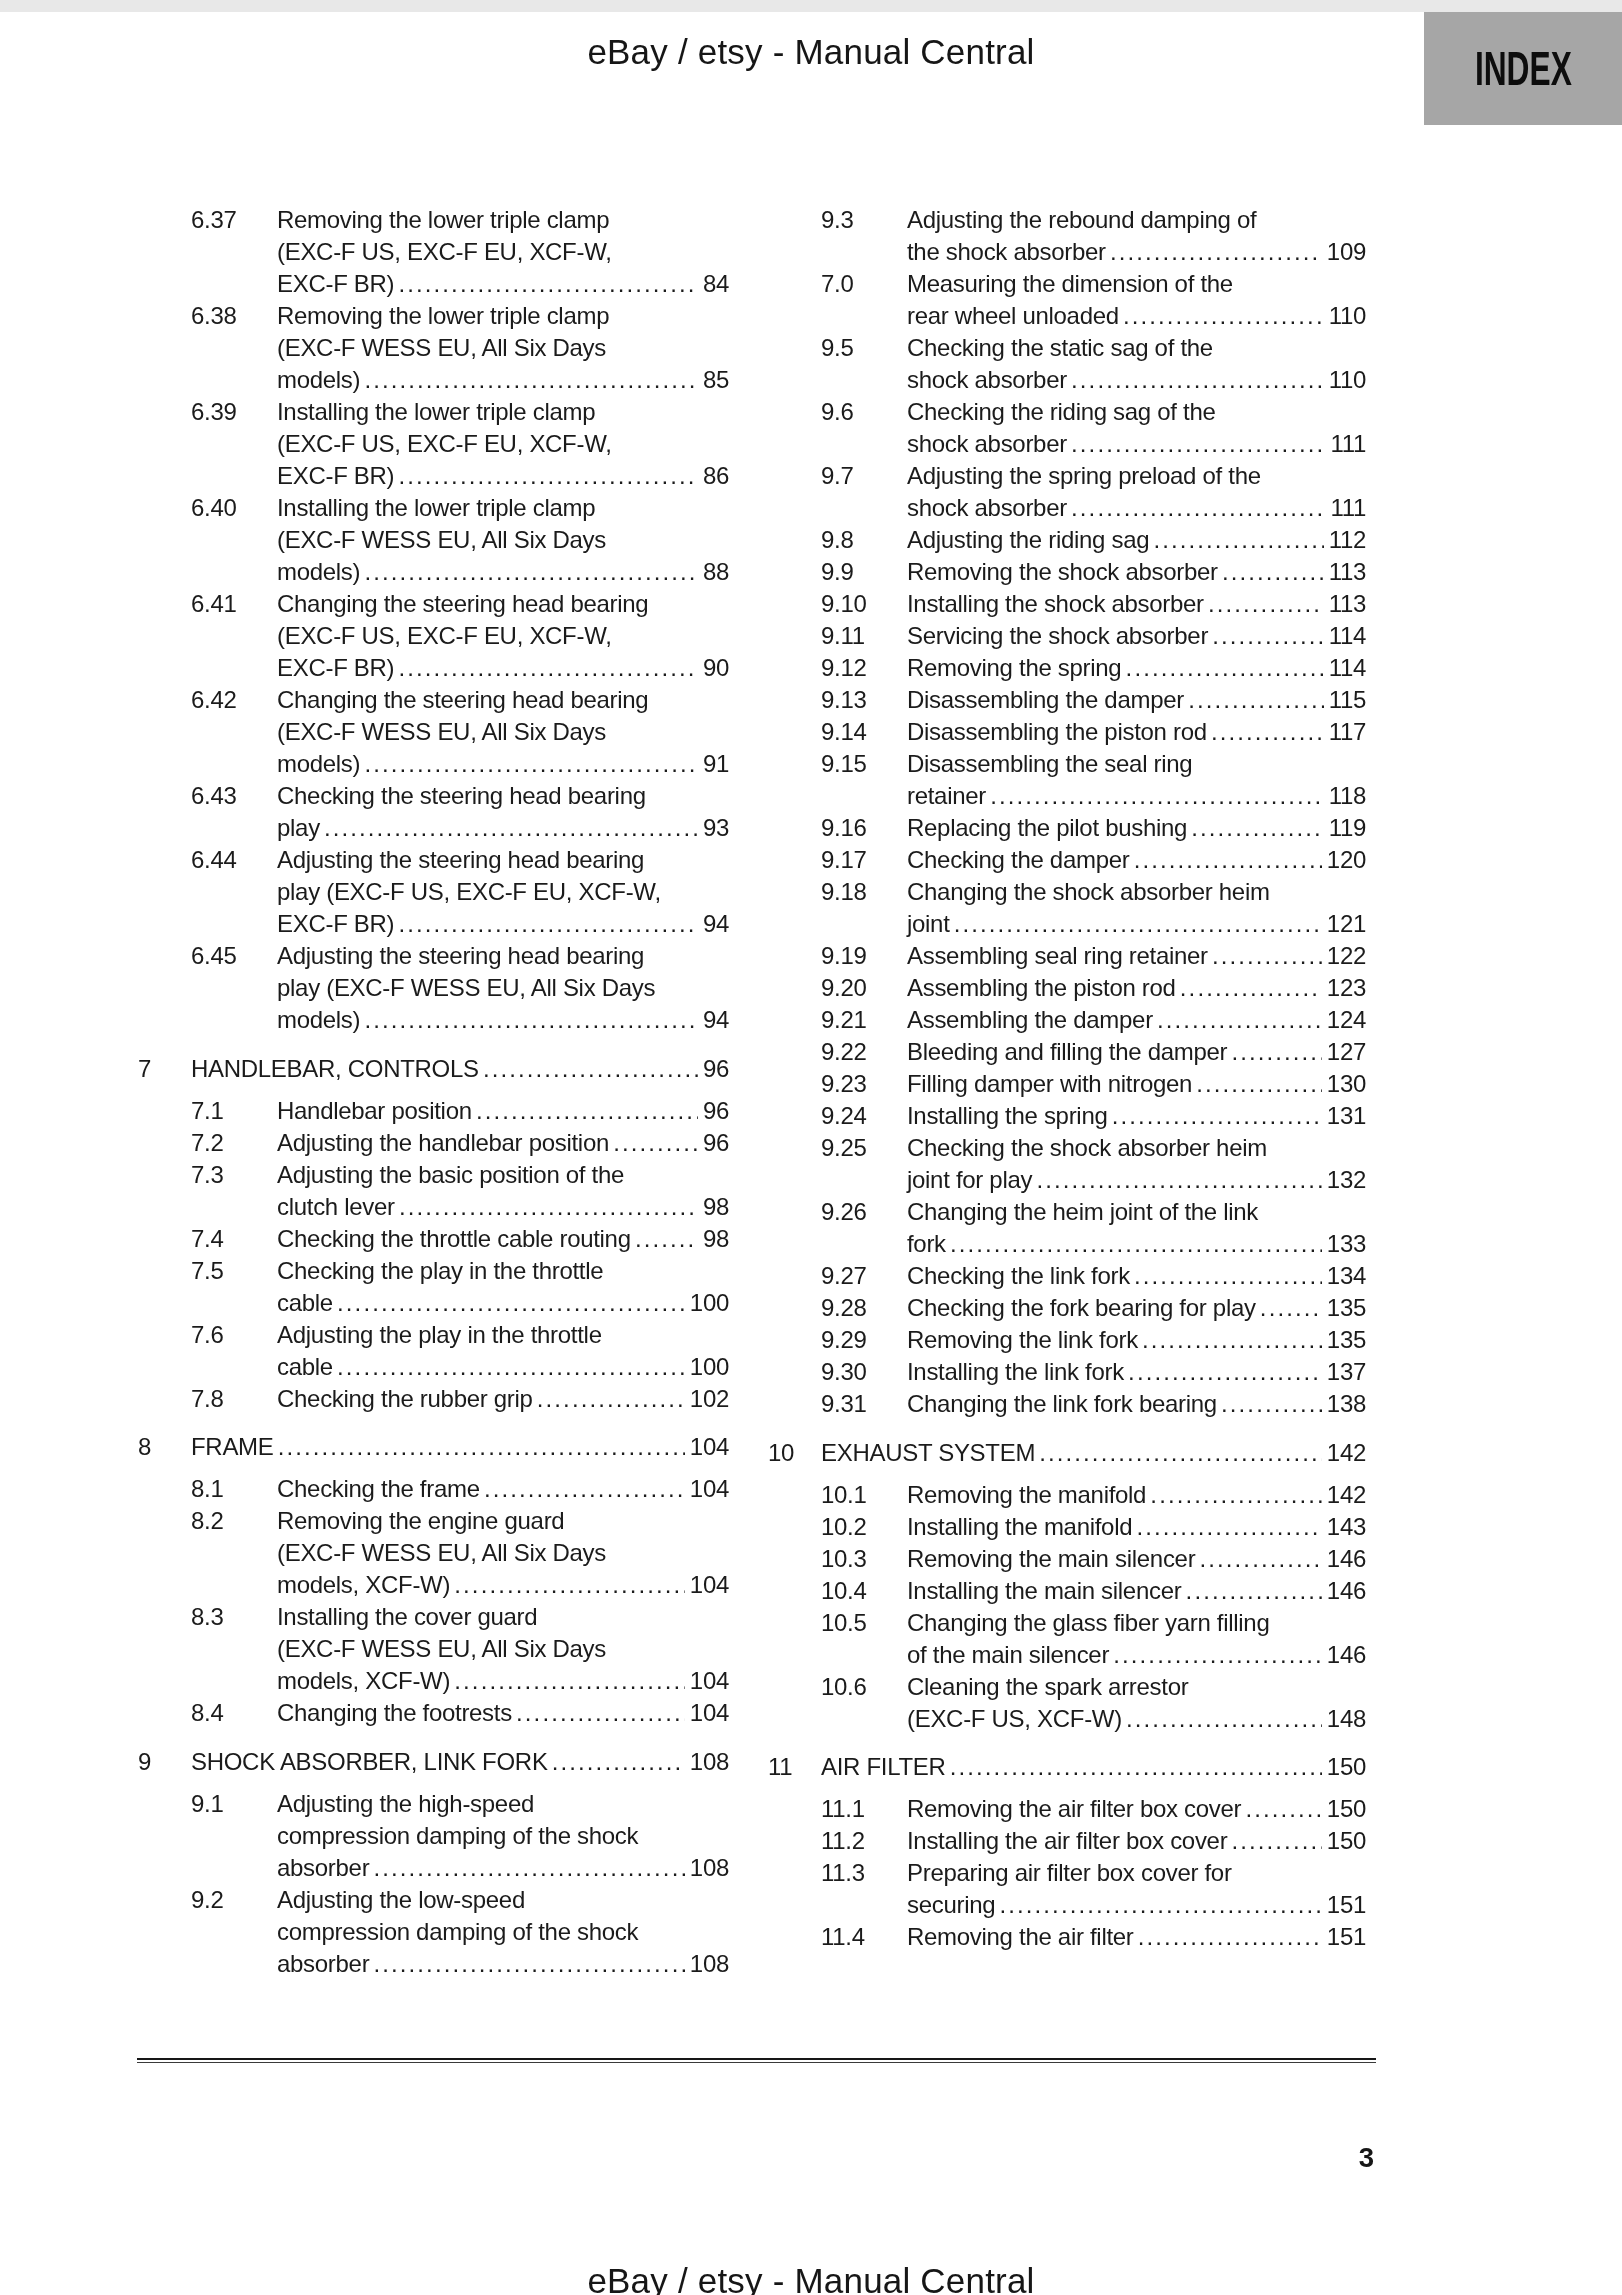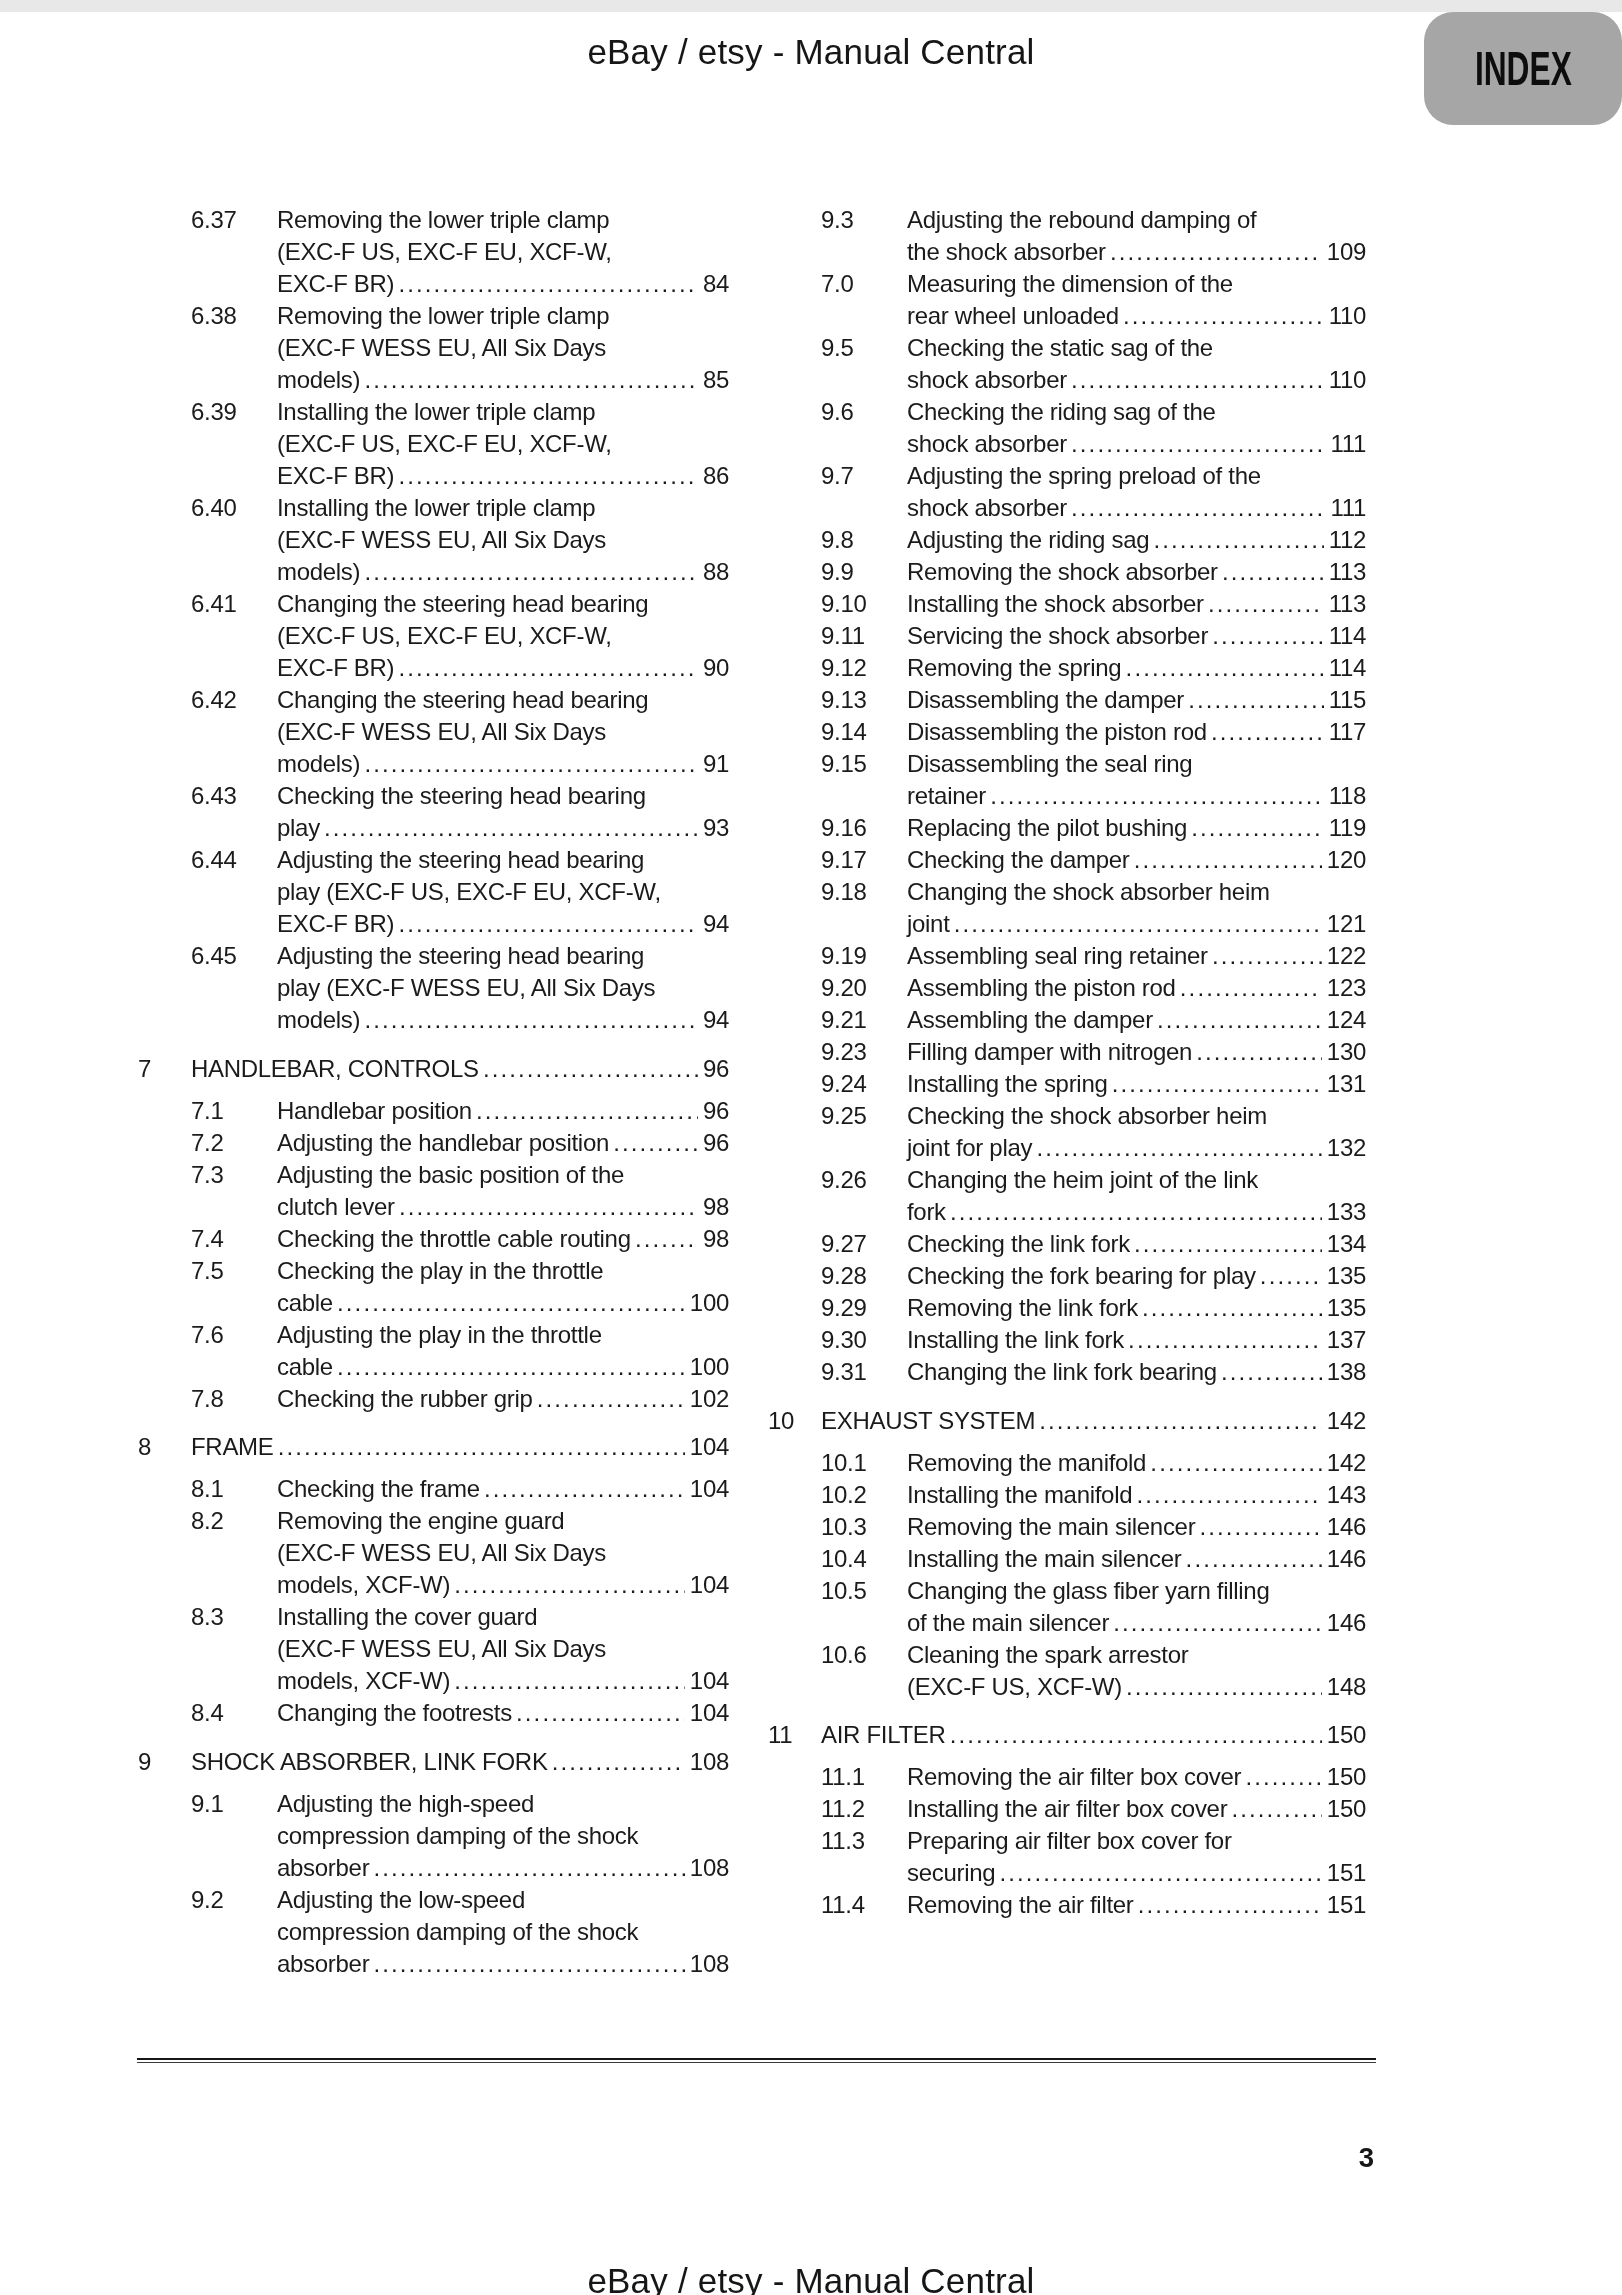--- a/index.html
+++ b/index.html
@@ -9,21 +9,21 @@
     margin:12px auto;
   }
 
   
   .header-title {
     position:absolute; top:20px; left:0; width:1622px; text-align:center;
     font-size:35px; line-height:40px; color:#161616; letter-spacing:0.2px;
   }
   .index-tab {
     position:absolute; top:0; right:0; width:198px; height:113px;
-    display:flex; align-items:center; justify-content:center;border-radius:29px;
+    display:flex; align-items:center; justify-content:center;
   }
   .index-tab-label {
     font-weight:bold; font-size:48px; color:#0d0d0d;
     transform:scaleX(0.66); transform-origin:center center; white-space:nowrap;
   }
 
   
   .toc-col { position:absolute; top:192px; }
   #col-left  { left:138px; width:591px; }
   #col-right { left:768px; width:598px; }
@@ -540,20 +540,30 @@
         <span class="num">9.21</span>
         <div class="tl">
           <div class="line last">
             <span class="txt">Assembling the damper</span>
             <span class="leader"></span>
             <span class="pg">124</span>
           </div>
         </div>
       </div>
       <div class="entry">
+        <span class="num">9.22</span>
+        <div class="tl">
+          <div class="line last">
+            <span class="txt">Bleeding and filling the damper</span>
+            <span class="leader"></span>
+            <span class="pg">127</span>
+          </div>
+        </div>
+      </div>
+      <div class="entry">
         <span class="num">9.23</span>
         <div class="tl">
           <div class="line last">
             <span class="txt">Filling damper with nitrogen</span>
             <span class="leader"></span>
             <span class="pg">130</span>
           </div>
         </div>
       </div>
       <div class="entry">

